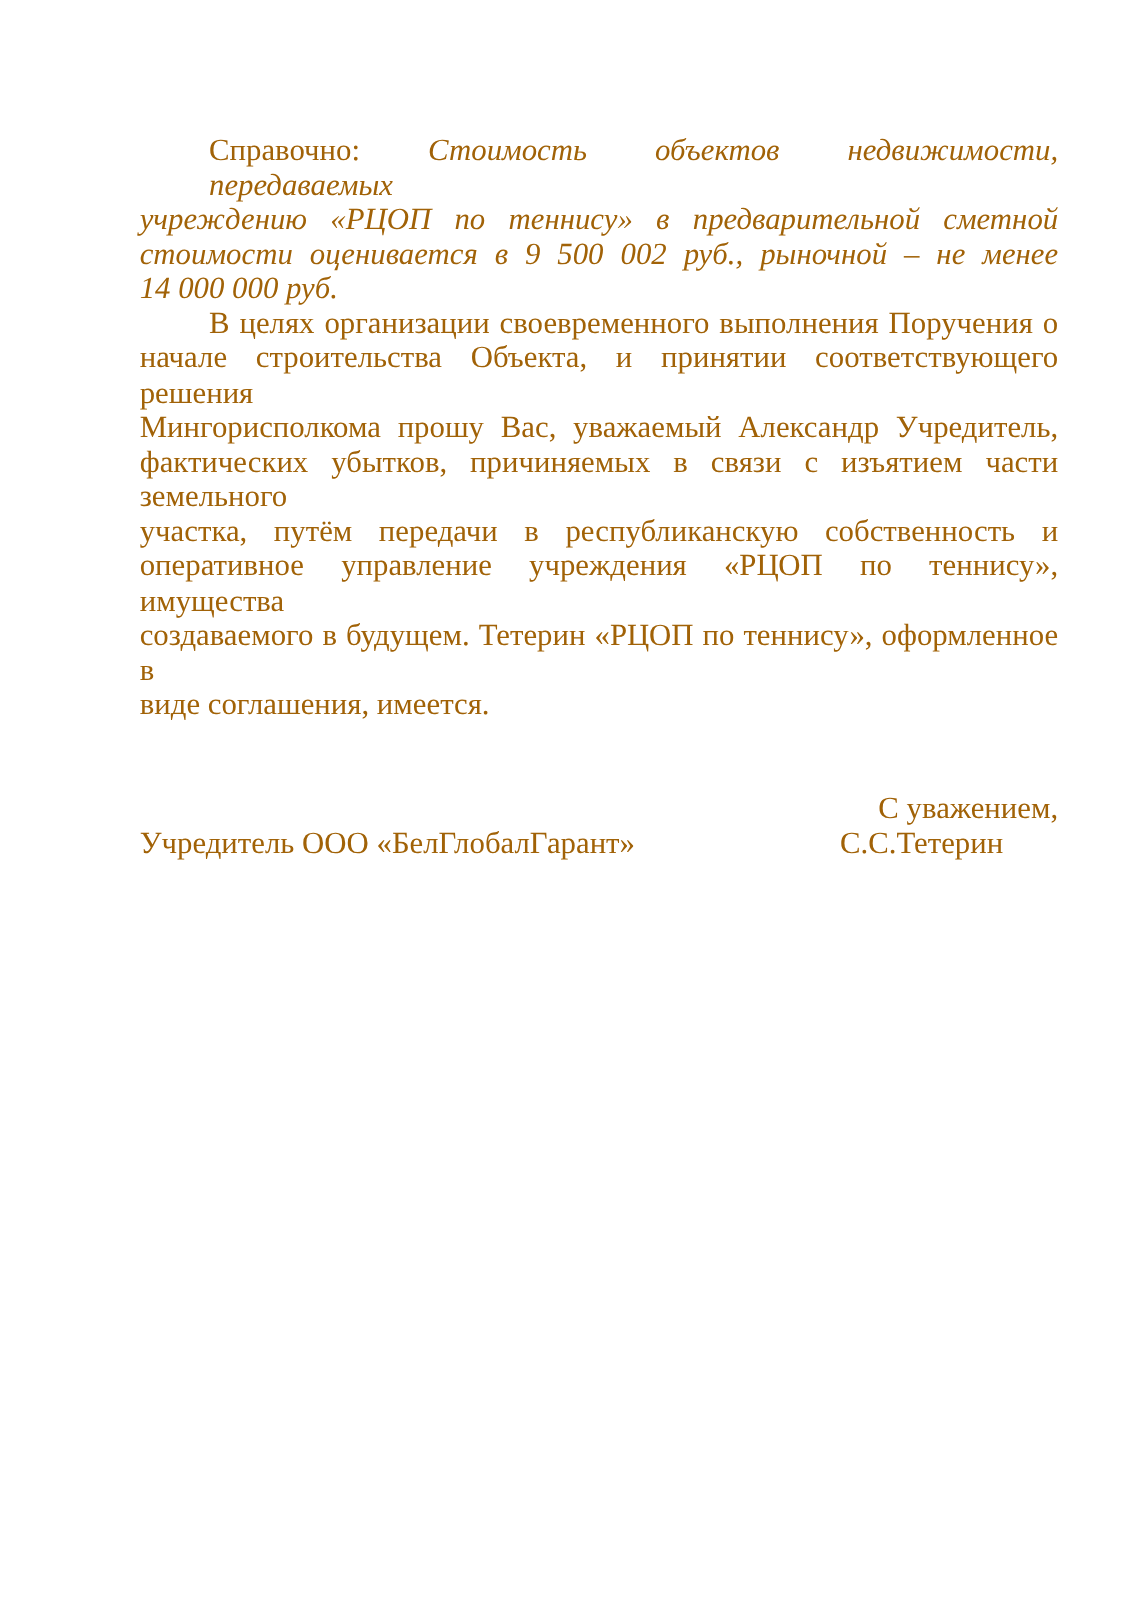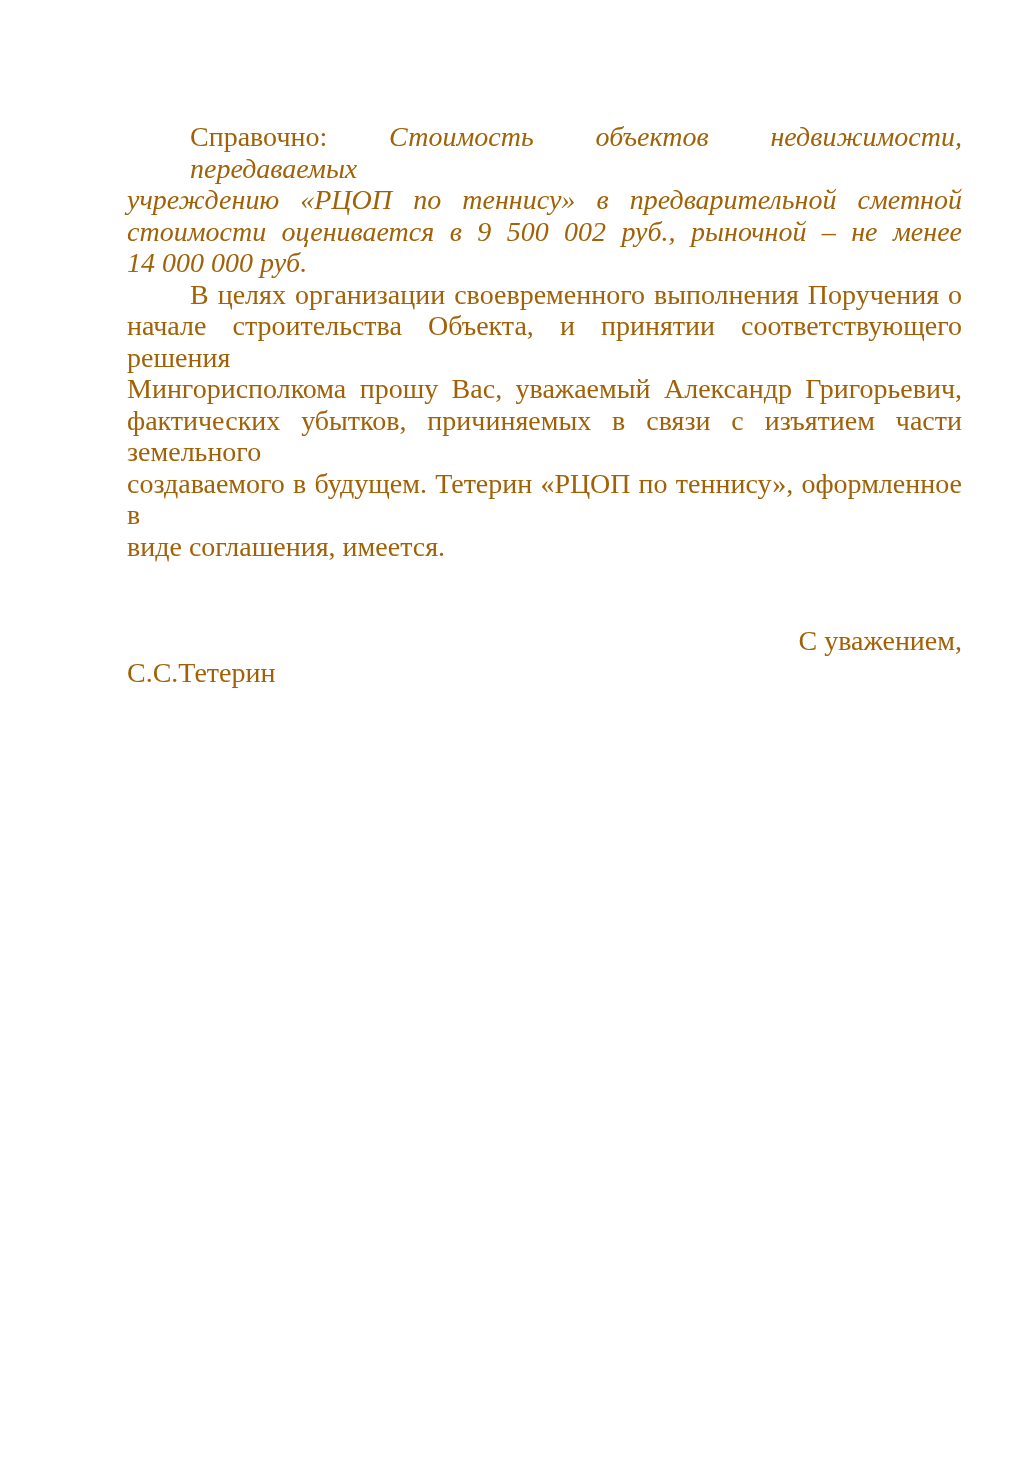--- a/index.html
+++ b/index.html
@@ -57,29 +57,32 @@
     <div class="paragraph">
         <div class="line indent"><span>Справочно: </span><span class="it">Стоимость объектов недвижимости, передаваемых</span></div>
         <div class="line"><span class="it">учреждению «РЦОП по теннису» в предварительной сметной</span></div>
         <div class="line"><span class="it">стоимости оценивается в 9 500 002 руб., рыночной – не менее</span></div>
         <div class="line last"><span class="it">14 000 000 руб.</span></div>
       </div>
 
     <div class="paragraph">
         <div class="line indent"><span>В целях организации своевременного выполнения Поручения о</span></div>
         <div class="line"><span>начале строительства Объекта, и принятии соответствующего решения</span></div>
-        <div class="line"><span>Мингорисполкома прошу Вас, уважаемый Александр Григорьевич,</span></div>
+        <div class="line"><span>Мингорисполкома прошу Вас, уважаемый Александр Учредитель,</span></div>
         <div class="line"><span>фактических убытков, причиняемых в связи с изъятием части земельного</span></div>
+        <div class="line"><span>участка, путём передачи в республиканскую собственность и</span></div>
+        <div class="line"><span>оперативное управление учреждения «РЦОП по теннису», имущества</span></div>
         <div class="line"><span>создаваемого в будущем. Тетерин «РЦОП по теннису», оформленное в</span></div>
         <div class="line last"><span>виде соглашения, имеется.</span></div>
       </div>
 
     <div class="spacer-two-lines"></div>
 
     <div class="closing">
       <div class="salutation">С уважением,</div>
       <div class="sig-row">
+        <span>Учредитель ООО «БелГлобалГарант»</span>
         <span>С.С.Тетерин</span>
       </div>
     </div>
 
   </div>
 </div>
 
 </body></html>

